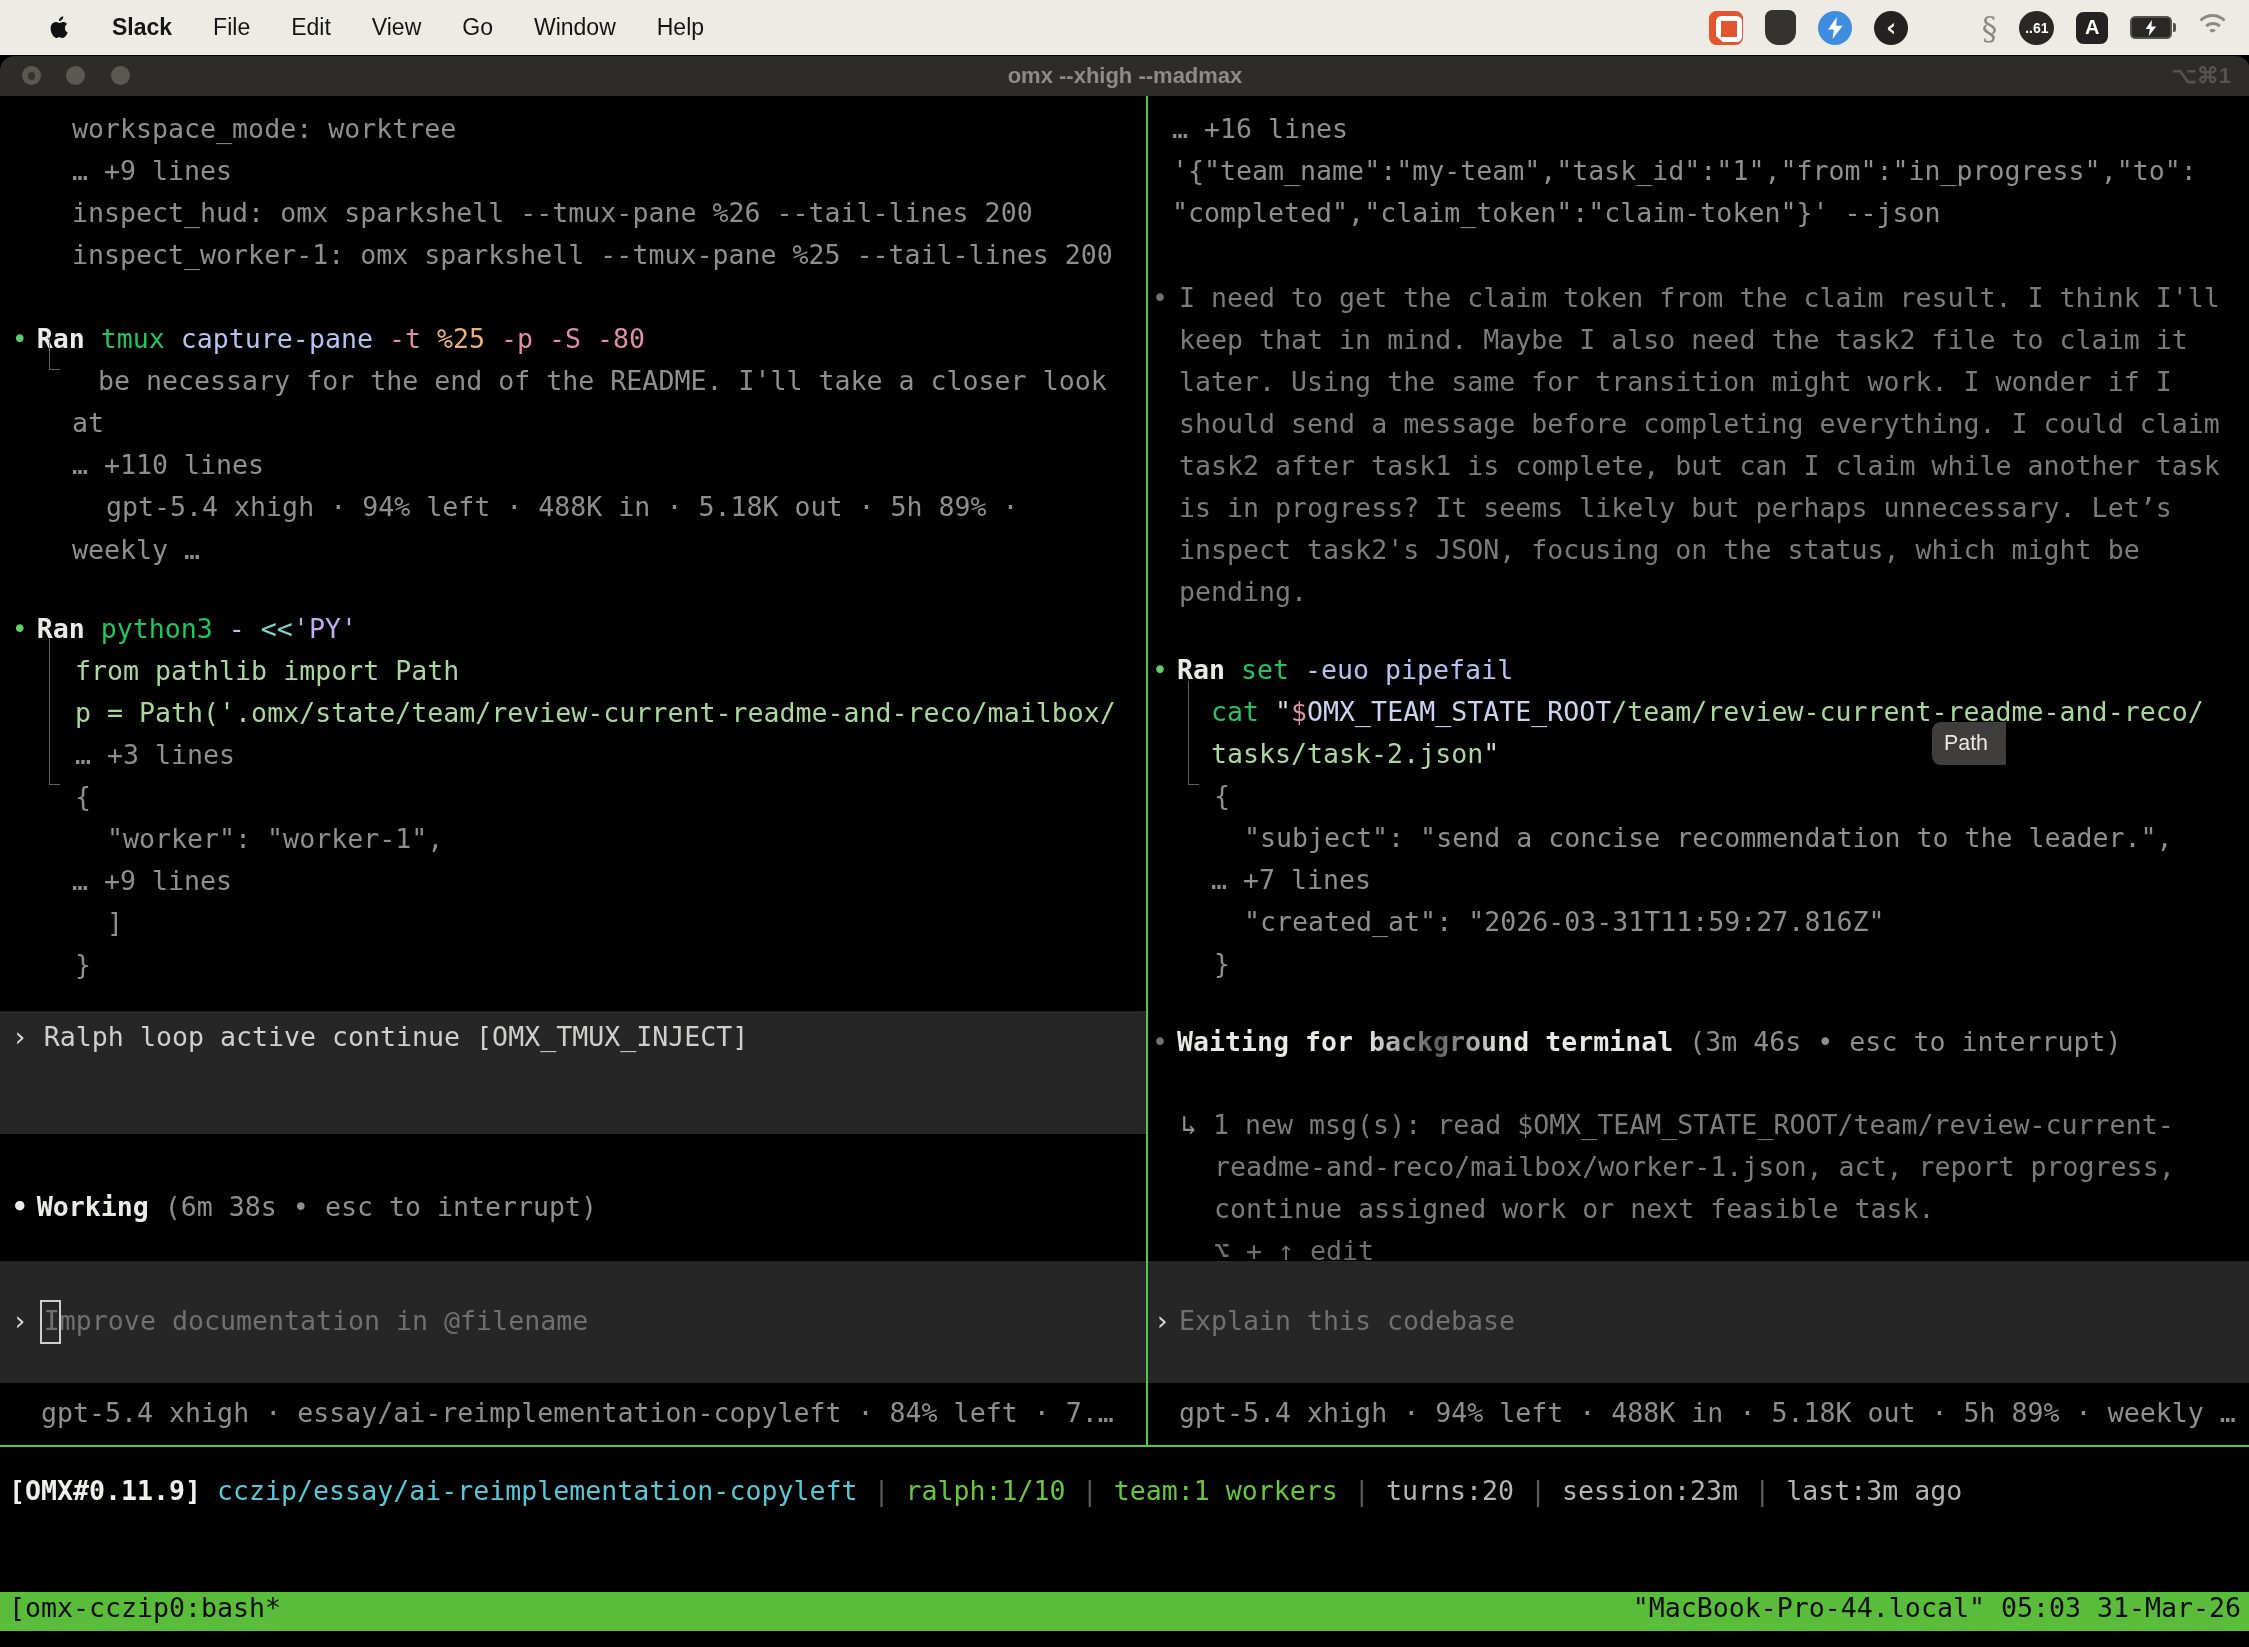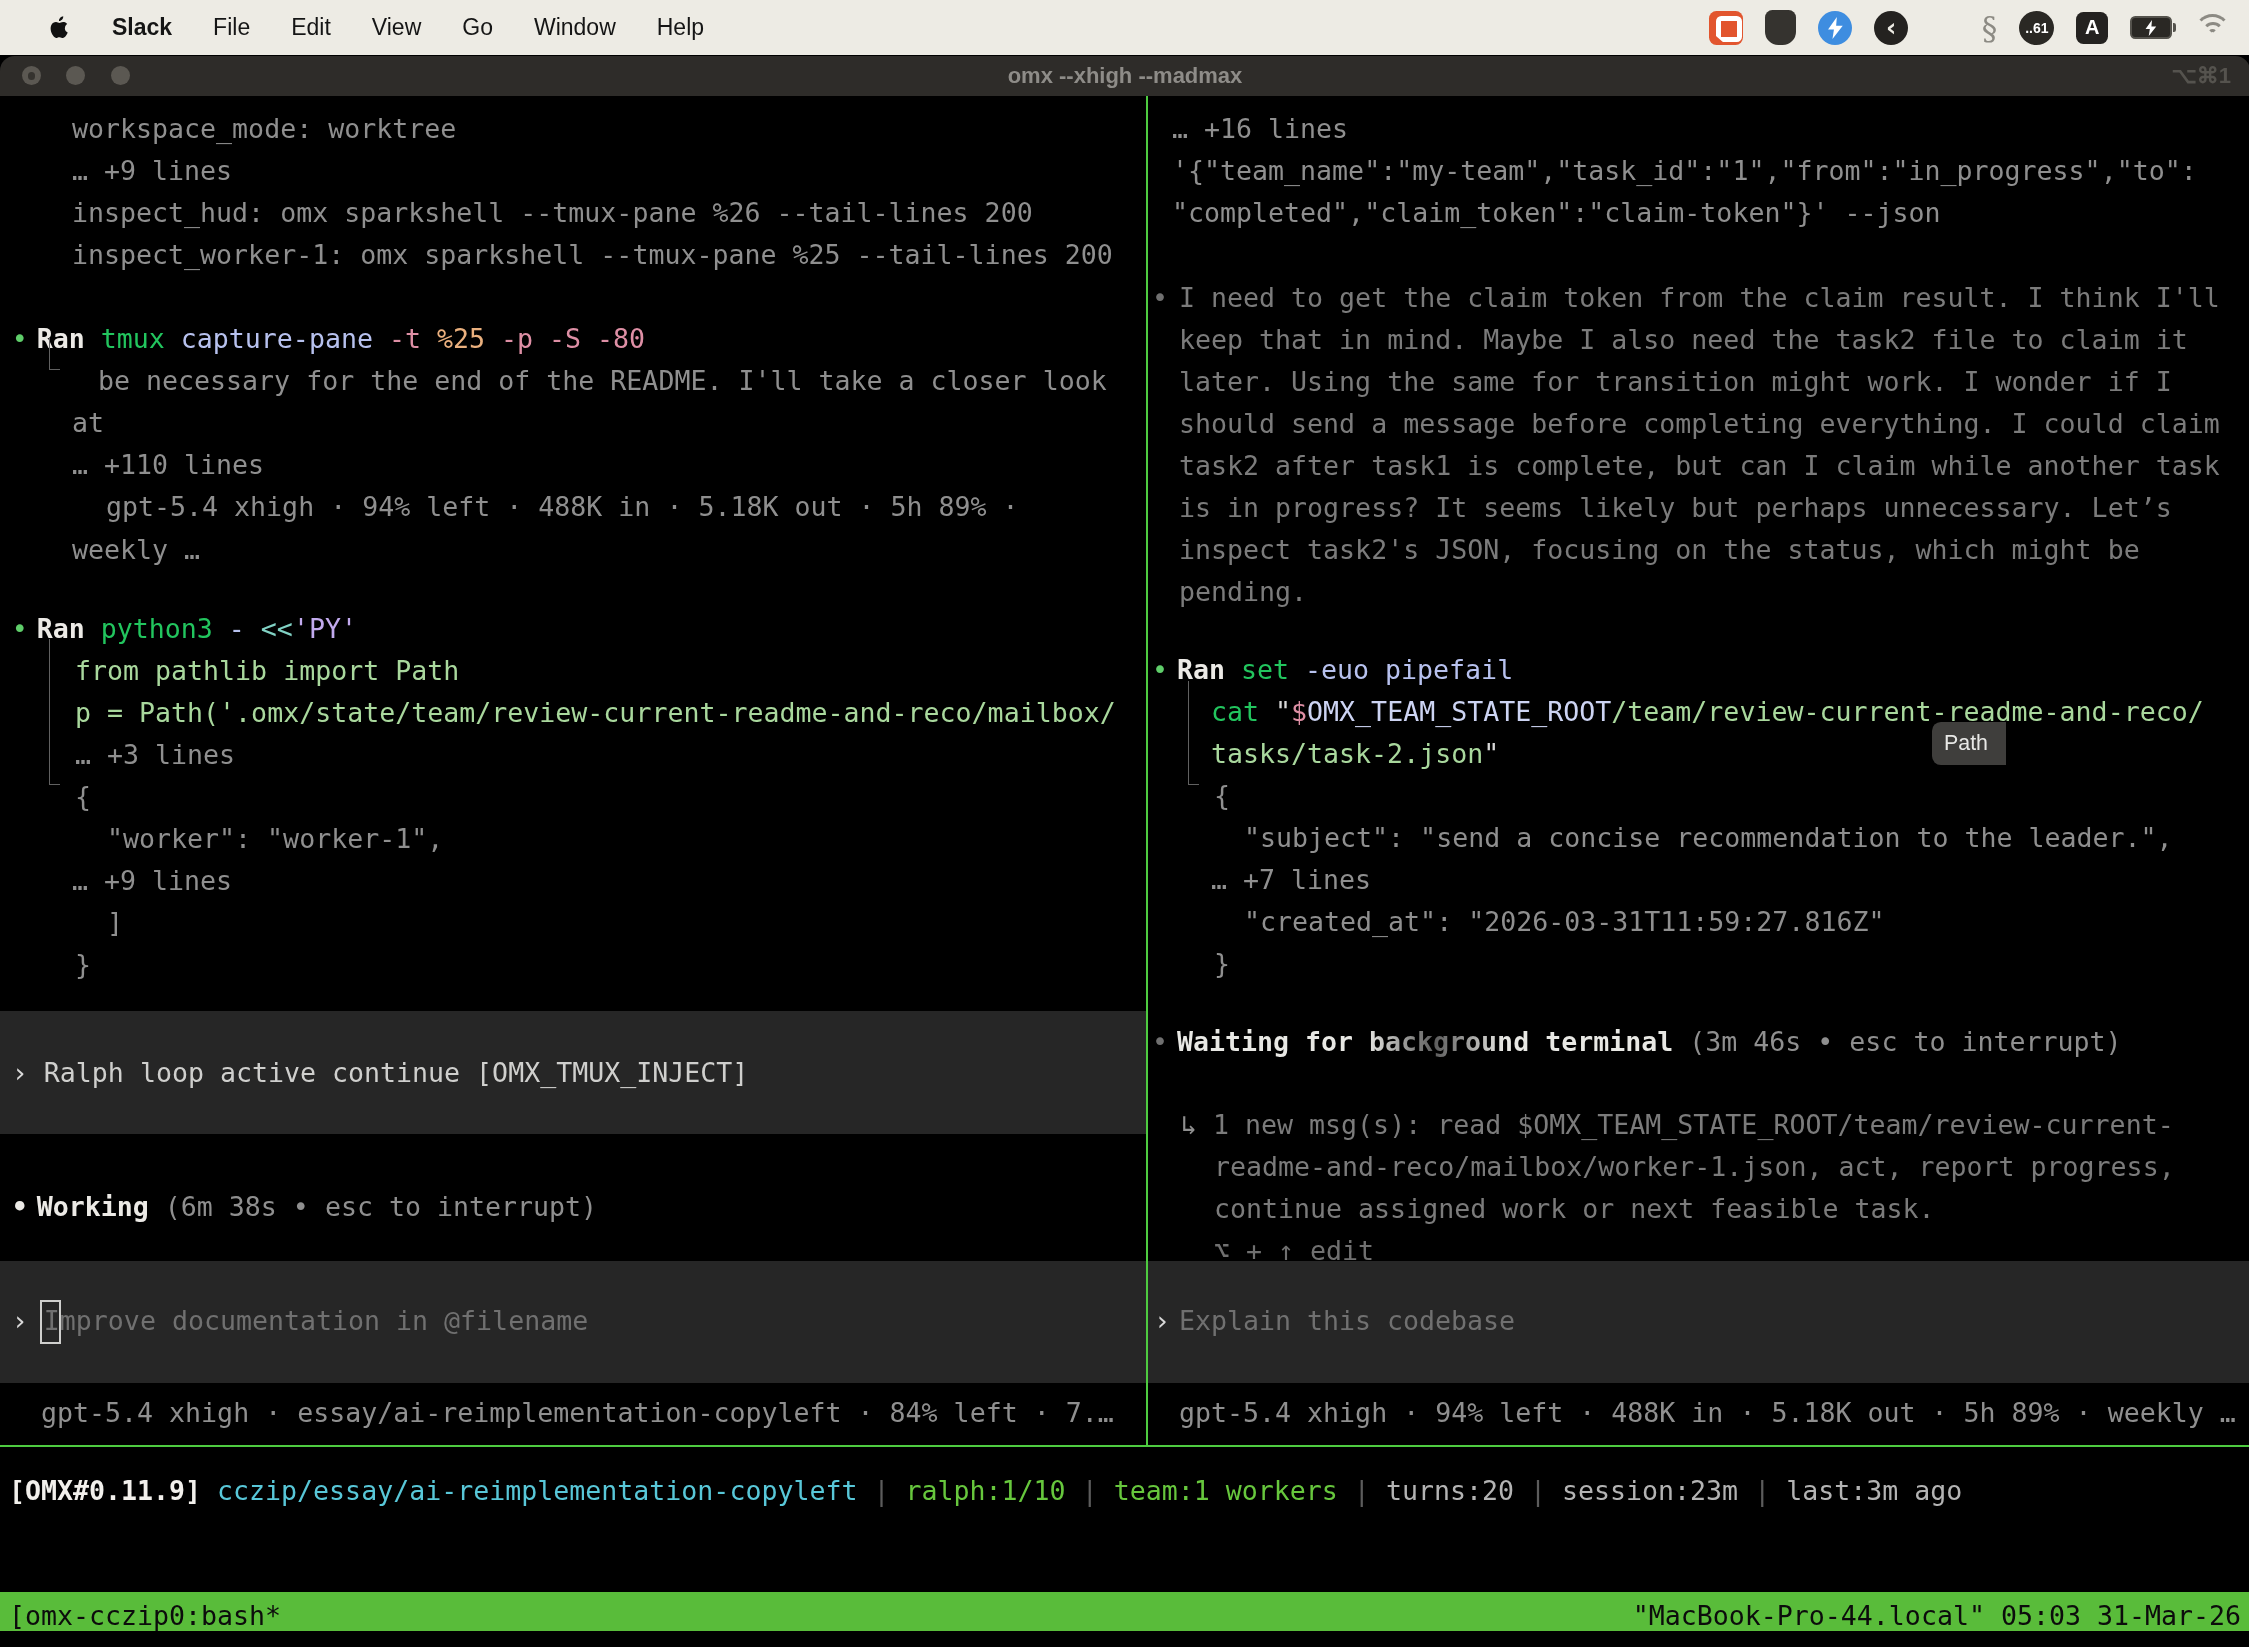--- a/index.html
+++ b/index.html
@@ -66,21 +66,21 @@
   .hdiv{position:absolute;left:0;top:1445px;width:2250px;height:2.2px;background:#4ecb40}
   .cursor{position:absolute;left:40px;top:1300px;width:17px;height:40px;border:2.2px solid #cfcfcd}
   .scre{position:absolute;right:0;top:722px;height:43px;width:62px;background:#3f3e3c;border-radius:8.9px 0 0 8.9px;
     display:flex;align-items:center;padding-left:11.8px;font-family:"Liberation Sans",sans-serif;font-size:21.4px;color:#e8e8e6}
 
   
   .omxline{position:absolute;left:8.9px;top:1470px;font-family:"DejaVu Sans Mono",monospace;font-size:26.6px;line-height:42px;white-space:pre}
   .ver{color:#f2f0ec;font-weight:bold;margin-right:16px}
   .cyan{color:#58c7d8}.sep{color:#5c5c5c}.g2{color:#67c73d}.g3{color:#b3b3b3}
   .tmuxbar{position:absolute;left:0;top:1592px;width:2250px;height:39px;background:#59bc3a;color:#0c0c0c;
-    font-family:"DejaVu Sans Mono",monospace;font-size:26.6px;display:flex;align-items:flex-end;justify-content:space-between;
+    font-family:"DejaVu Sans Mono",monospace;font-size:26.6px;display:flex;align-items:flex-start;justify-content:space-between;
     padding:0 8.9px;box-sizing:border-box;white-space:pre}
 </style>
 </head>
 <body>
 
 <div id="screen">
 
   <div class="menubar">
     <div class="mb-left">
       <span class="mi">
@@ -179,21 +179,21 @@
   <div class="t grn" style="left:75px;top:650px">from pathlib import Path</div>
   <div class="t grn" style="left:75px;top:692px">p = Path('.omx/state/team/review-current-readme-and-reco/mailbox/</div>
   <div class="t" style="left:75px;top:734px">… +3 lines</div>
   <div class="t" style="left:75px;top:776px">{</div>
   <div class="t" style="left:107px;top:818px">"worker": "worker-1",</div>
   <div class="t" style="left:72px;top:860px">… +9 lines</div>
   <div class="t" style="left:107px;top:902px">]</div>
   <div class="t" style="left:75px;top:944px">}</div>
 
   <div class="band" style="left:0;top:1011px;width:1146px;height:123px"></div>
-  <div class="t" style="left:11.8px;top:1052px"><span class="lt">›</span><span style="color:#cfcfcd" class="ml22">Ralph loop active continue [OMX_TMUX_INJECT]</span></div>
+  <div class="t" style="left:11.8px;top:1016px"><span class="lt">›</span><span style="color:#cfcfcd" class="ml22">Ralph loop active continue [OMX_TMUX_INJECT]</span></div>
 
   <div class="t" style="left:11.8px;top:1186px"><span class="wb">•</span><span class="wb ml12">Working</span><span class="gy ml22">(6m 38s • esc to interrupt)</span></div>
 
   <div class="band" style="left:0;top:1261px;width:1146px;height:122px"></div>
   <div class="t" style="left:11.8px;top:1300px"><span class="lt">›</span><span class="dgy ml22">Improve documentation in @filename</span></div>
   <div class="cursor"></div>
   <div class="t" style="left:41px;top:1392px">gpt-5.4 xhigh · essay/ai-reimplementation-copyleft · 84% left · 7.…</div>
 
   <div class="t" style="left:1172px;top:108px">… +16 lines</div>
   <div class="t" style="left:1172px;top:150px">'{"team_name":"my-team","task_id":"1","from":"in_progress","to":</div>

